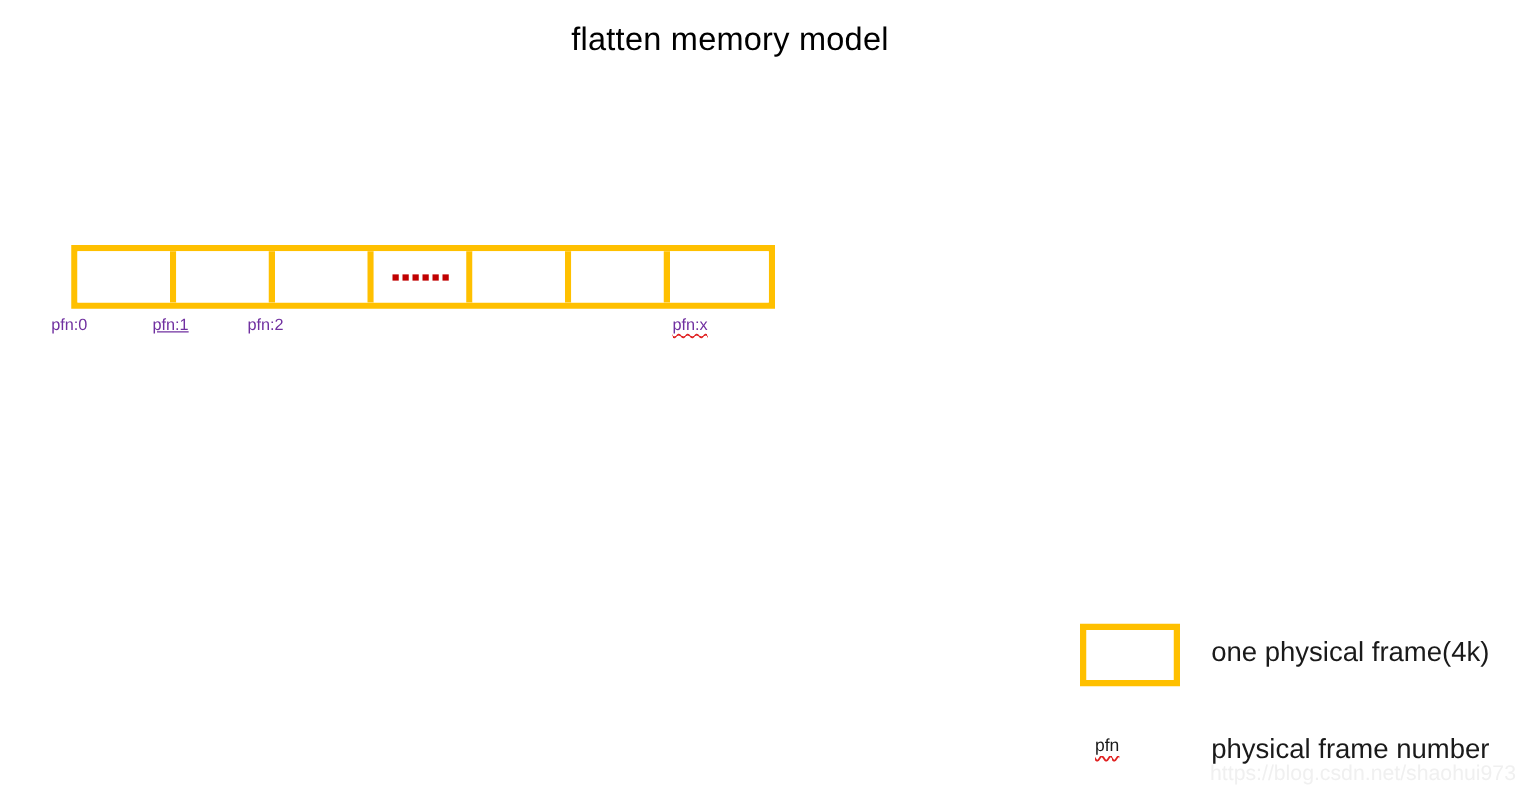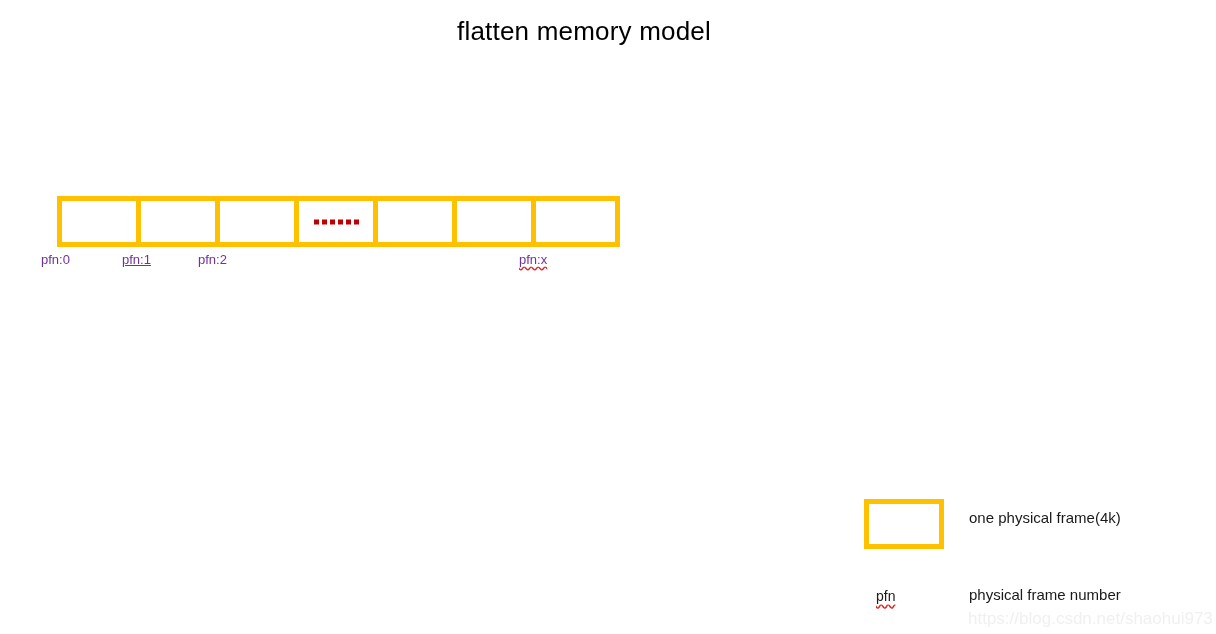--- a/index.html
+++ b/index.html
@@ -72,36 +72,37 @@
   .pfn-label {
     position: absolute;
     font-size: 13px;
     color: #7030A0;
     white-space: nowrap;
   }
   .pfn-label.misspelled {
     text-decoration: underline wavy #E02020;
     text-decoration-skip-ink: none;
     text-underline-offset: 2px;
+    margin-left: 19px;
   }
 
   
   .legend-box {
     position: absolute;
     left: 864px;
     top: 499px;
     width: 80px;
     height: 50px;
     border: 5px solid #FFC000;
     box-sizing: border-box;
     background: #ffffff;
   }
   .legend-text {
     position: absolute;
-    font-size: 15px;
+    font-size: 22px;
     color: #1a1a1a;
     white-space: nowrap;
   }
   .legend-key-pfn {
     position: absolute;
     left: 876px;
     top: 588px;
     font-size: 14px;
     color: #1a1a1a;
     text-decoration: underline wavy #E02020;

